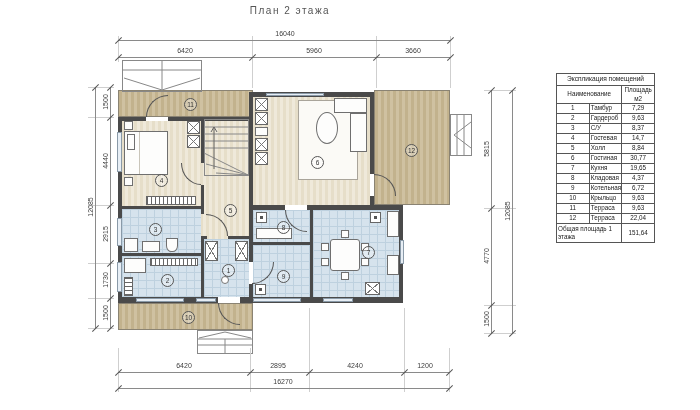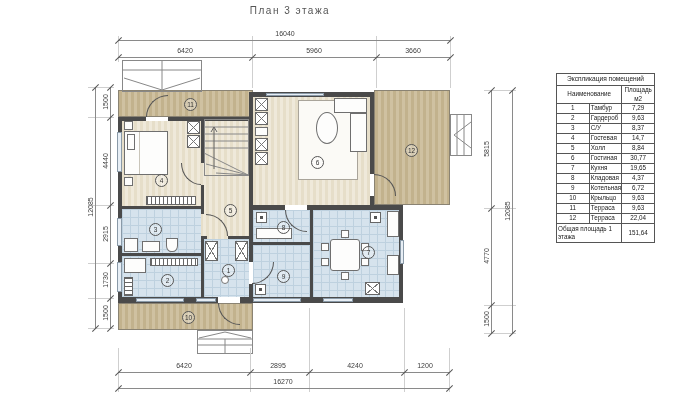--- a/index.html
+++ b/index.html
@@ -43,21 +43,21 @@
   #exp-table .num{width:9px;text-align:center;}
   #exp-table .nm{width:56px;text-align:left;}
   #exp-table .ar{width:30px;text-align:center;}
   svg{position:absolute;overflow:visible;}
 </style>
 </head>
 <body>
 
 <div id="stage">
 
-  <div id="plan-title">План 3 этажа</div>
+  <div id="plan-title">План 2 этажа</div>
 
   <div class="wood" style="left:122px;top:121px;width:127px;height:176px;"></div>
   <div class="wood" style="left:253px;top:97px;width:117px;height:108px;"></div>
   <div class="wood" style="left:253px;top:210px;width:146px;height:87px;"></div>
 
   <div class="deck" style="left:118px;top:90px;width:135px;height:27px;"></div>
   <div class="deck" style="left:374px;top:90px;width:76px;height:115px;"></div>
   <div class="deck" style="left:118px;top:303px;width:135px;height:27px;"></div>
 
   <div class="tile" style="left:122px;top:209px;width:79px;height:44px;"></div>

